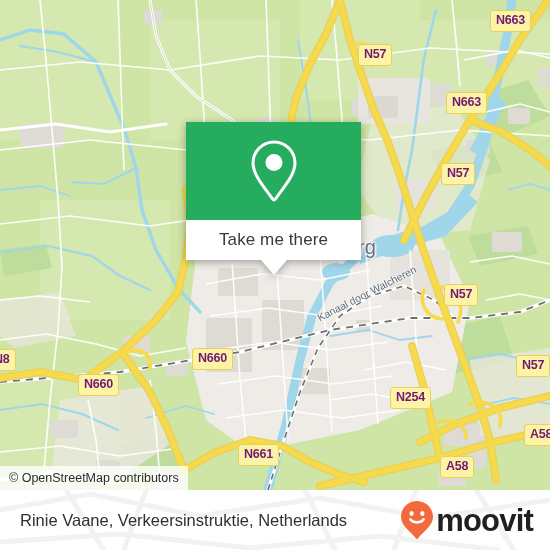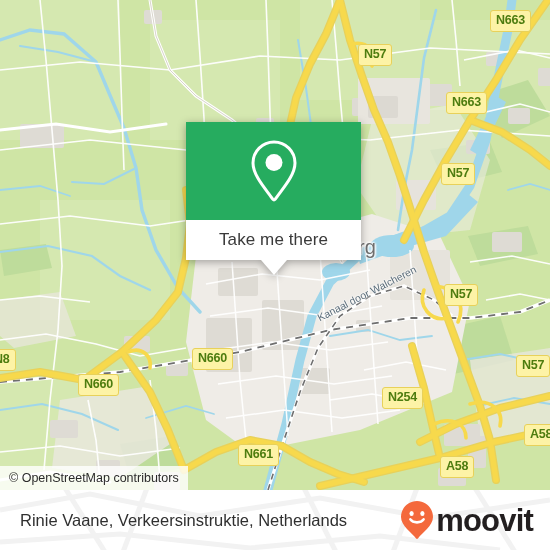--- a/index.html
+++ b/index.html
@@ -29,21 +29,21 @@
     background: #cfe5a5;
   }
   #map-svg { position: absolute; left: 0; top: 0; display: block; }
 
   
   .shield {
     position: absolute;
     background: #fdf3a6;
     border: 1.6px solid #e8d15a;
     border-radius: 3px;
-    color: #4d7c0f;
+    color: #701a75;
     font-size: 12.5px;
     font-weight: bold;
     line-height: 1;
     padding: 3px 5px 4px 5px;
     letter-spacing: -0.2px;
     white-space: nowrap;
     font-family: "Liberation Sans", sans-serif;
   }
 
   
@@ -373,21 +373,21 @@
 
     <div class="shield" style="left:490px; top:10px;">N663</div>
     <div class="shield" style="left:358px; top:44px;">N57</div>
     <div class="shield" style="left:446px; top:92px;">N663</div>
     <div class="shield" style="left:441px; top:163px;">N57</div>
     <div class="shield" style="left:444px; top:284px;">N57</div>
     <div class="shield" style="left:516px; top:355px;">N57</div>
     <div class="shield" style="left:-12px; top:349px;">N8</div>
     <div class="shield" style="left:192px; top:348px;">N660</div>
     <div class="shield" style="left:78px; top:374px;">N660</div>
-    <div class="shield" style="left:382px; top:387px;">N254</div>
+    <div class="shield" style="left:390px; top:387px;">N254</div>
     <div class="shield" style="left:238px; top:444px;">N661</div>
     <div class="shield" style="left:524px; top:424px;">A58</div>
     <div class="shield" style="left:440px; top:456px;">A58</div>
 
     <div id="callout">
       <div id="callout-top">
         <svg width="54" height="66" viewBox="0 0 54 66">
           <path d="M27 4 C15.4 4 6 13.4 6 25 C6 38 20 52.5 26 61.5 C26.5 62.2 27.5 62.2 28 61.5 C34 52.5 48 38 48 25 C48 13.4 38.6 4 27 4 Z" fill="none" stroke="#ffffff" stroke-width="3"></path>
           <circle cx="27" cy="24.5" r="8.5" fill="#ffffff"></circle>
         </svg>

